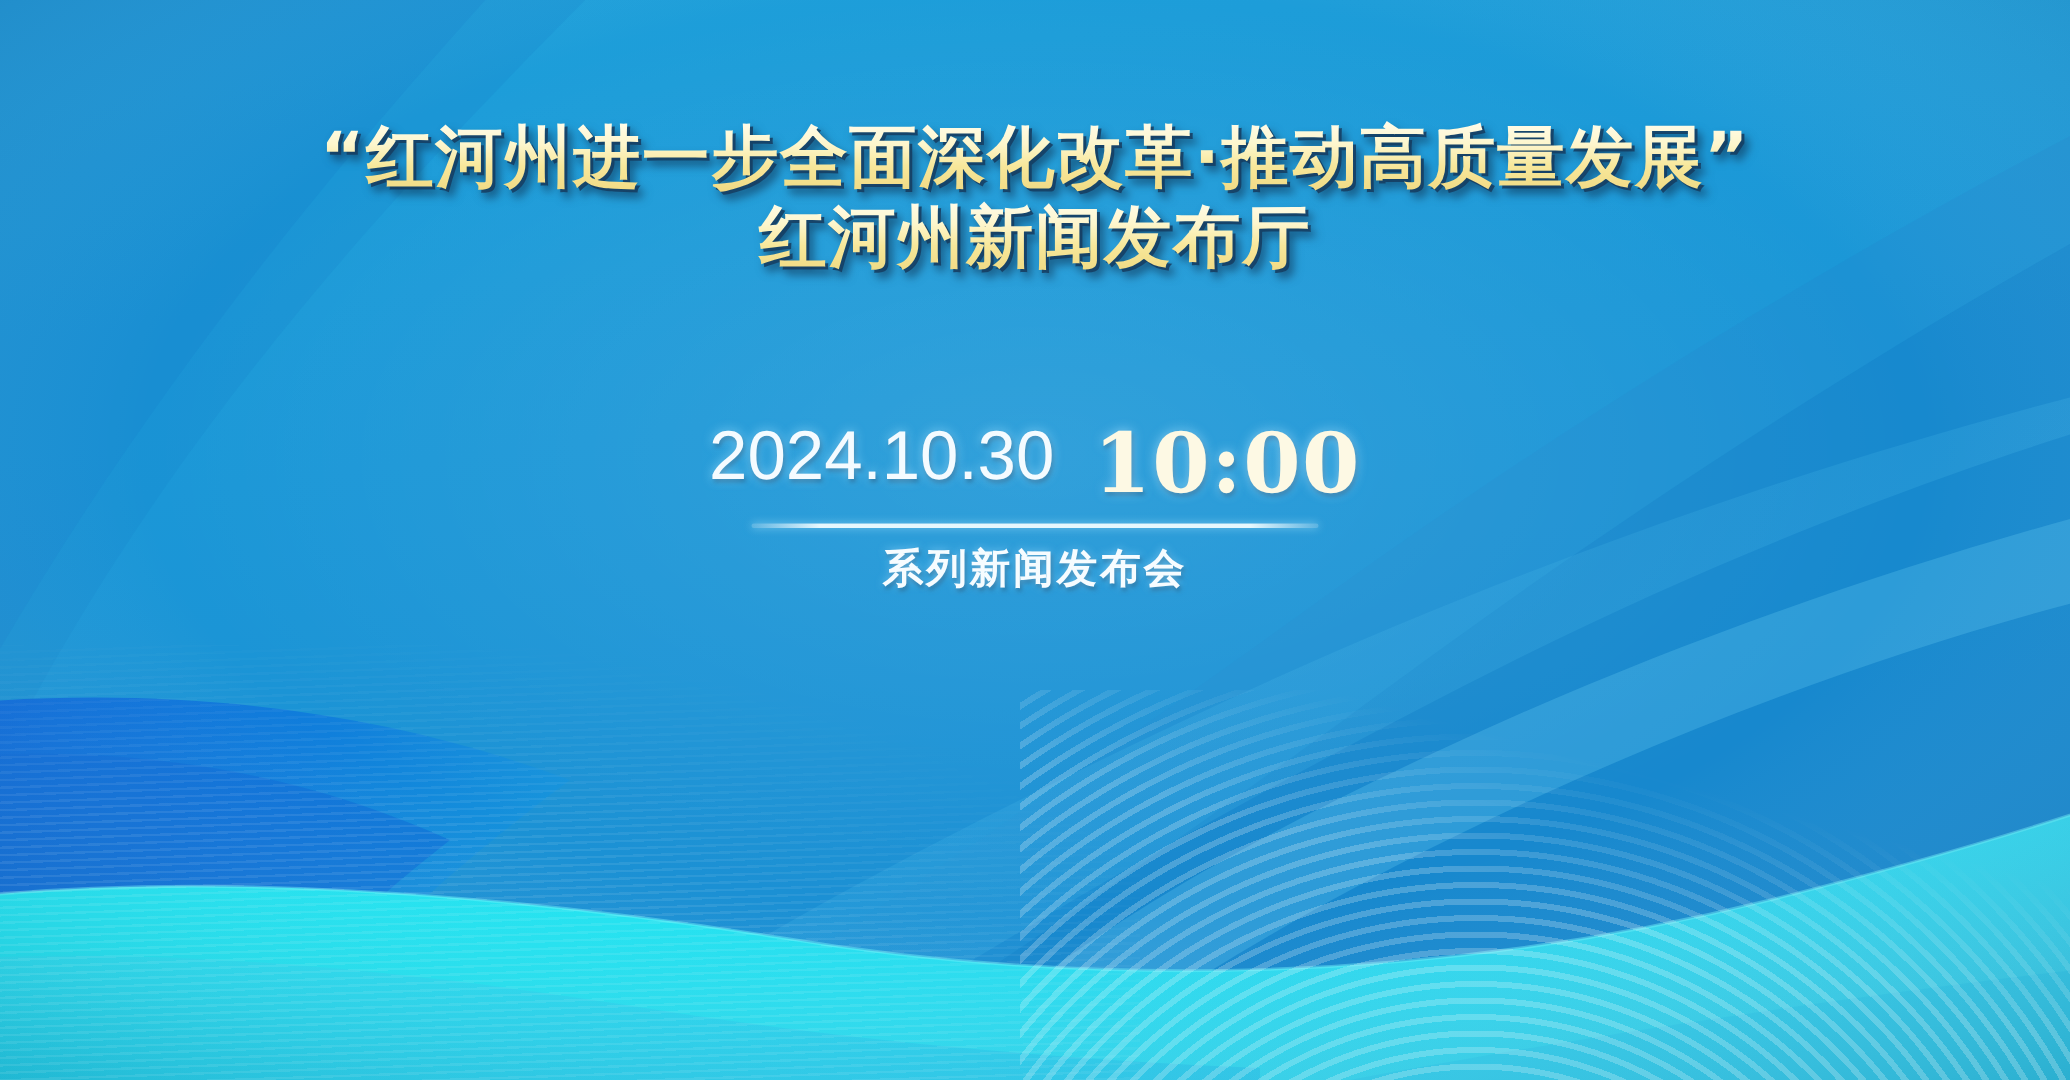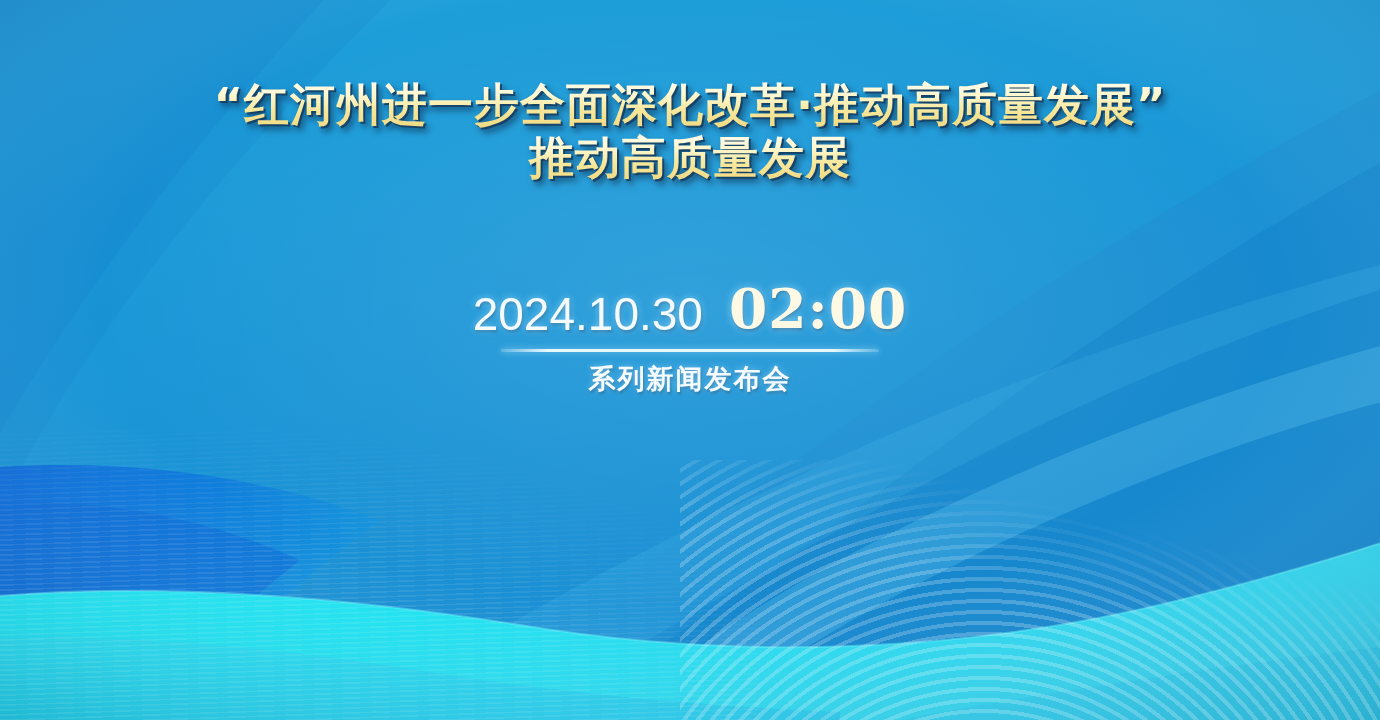--- a/index.html
+++ b/index.html
@@ -107,21 +107,21 @@
       drop-shadow(5px 6px 5px rgba(10,35,62,0.6));
   }
 
   .datetime-wrap {
     margin-top: 92px;
     text-align: center;
     position: relative;
   }
   .datetime-row {
     display: flex;
-    align-items: flex-end;
+    align-items: flex-start;
     justify-content: center;
     gap: 26px;
     position: relative;
     padding: 0 14px 6px 14px;
   }
   .date-text {
     font-family: "Liberation Sans", "DejaVu Sans", sans-serif;
     font-weight: 400;
     font-size: 46px;
     letter-spacing: 0px;
@@ -236,27 +236,27 @@
     <rect x="0" y="0" width="1380" height="720" fill="url(#gVign)"></rect>
   </svg>
 
   <div class="stripes-bl"></div>
   <div class="stripes-br"></div>
 
   <div class="content">
 
     <div class="subtitle-block">
       <div class="subtitle-line">“红河州进一步全面深化改革·推动高质量发展”</div>
-      <div class="subtitle-line second">推动高质量发展</div>
+      <div class="subtitle-line second">红河州新闻发布厅</div>
     </div>
 
 
     <div class="datetime-wrap">
       <div class="datetime-row">
         <span class="date-text">2024.10.30</span>
-        <span class="time-text">02:00</span>
+        <span class="time-text">10:00</span>
       </div>
       <div class="divider"></div>
       <div class="venue-text">系列新闻发布会</div>
     </div>
 
   </div>
 </div>
 
 </body></html>

